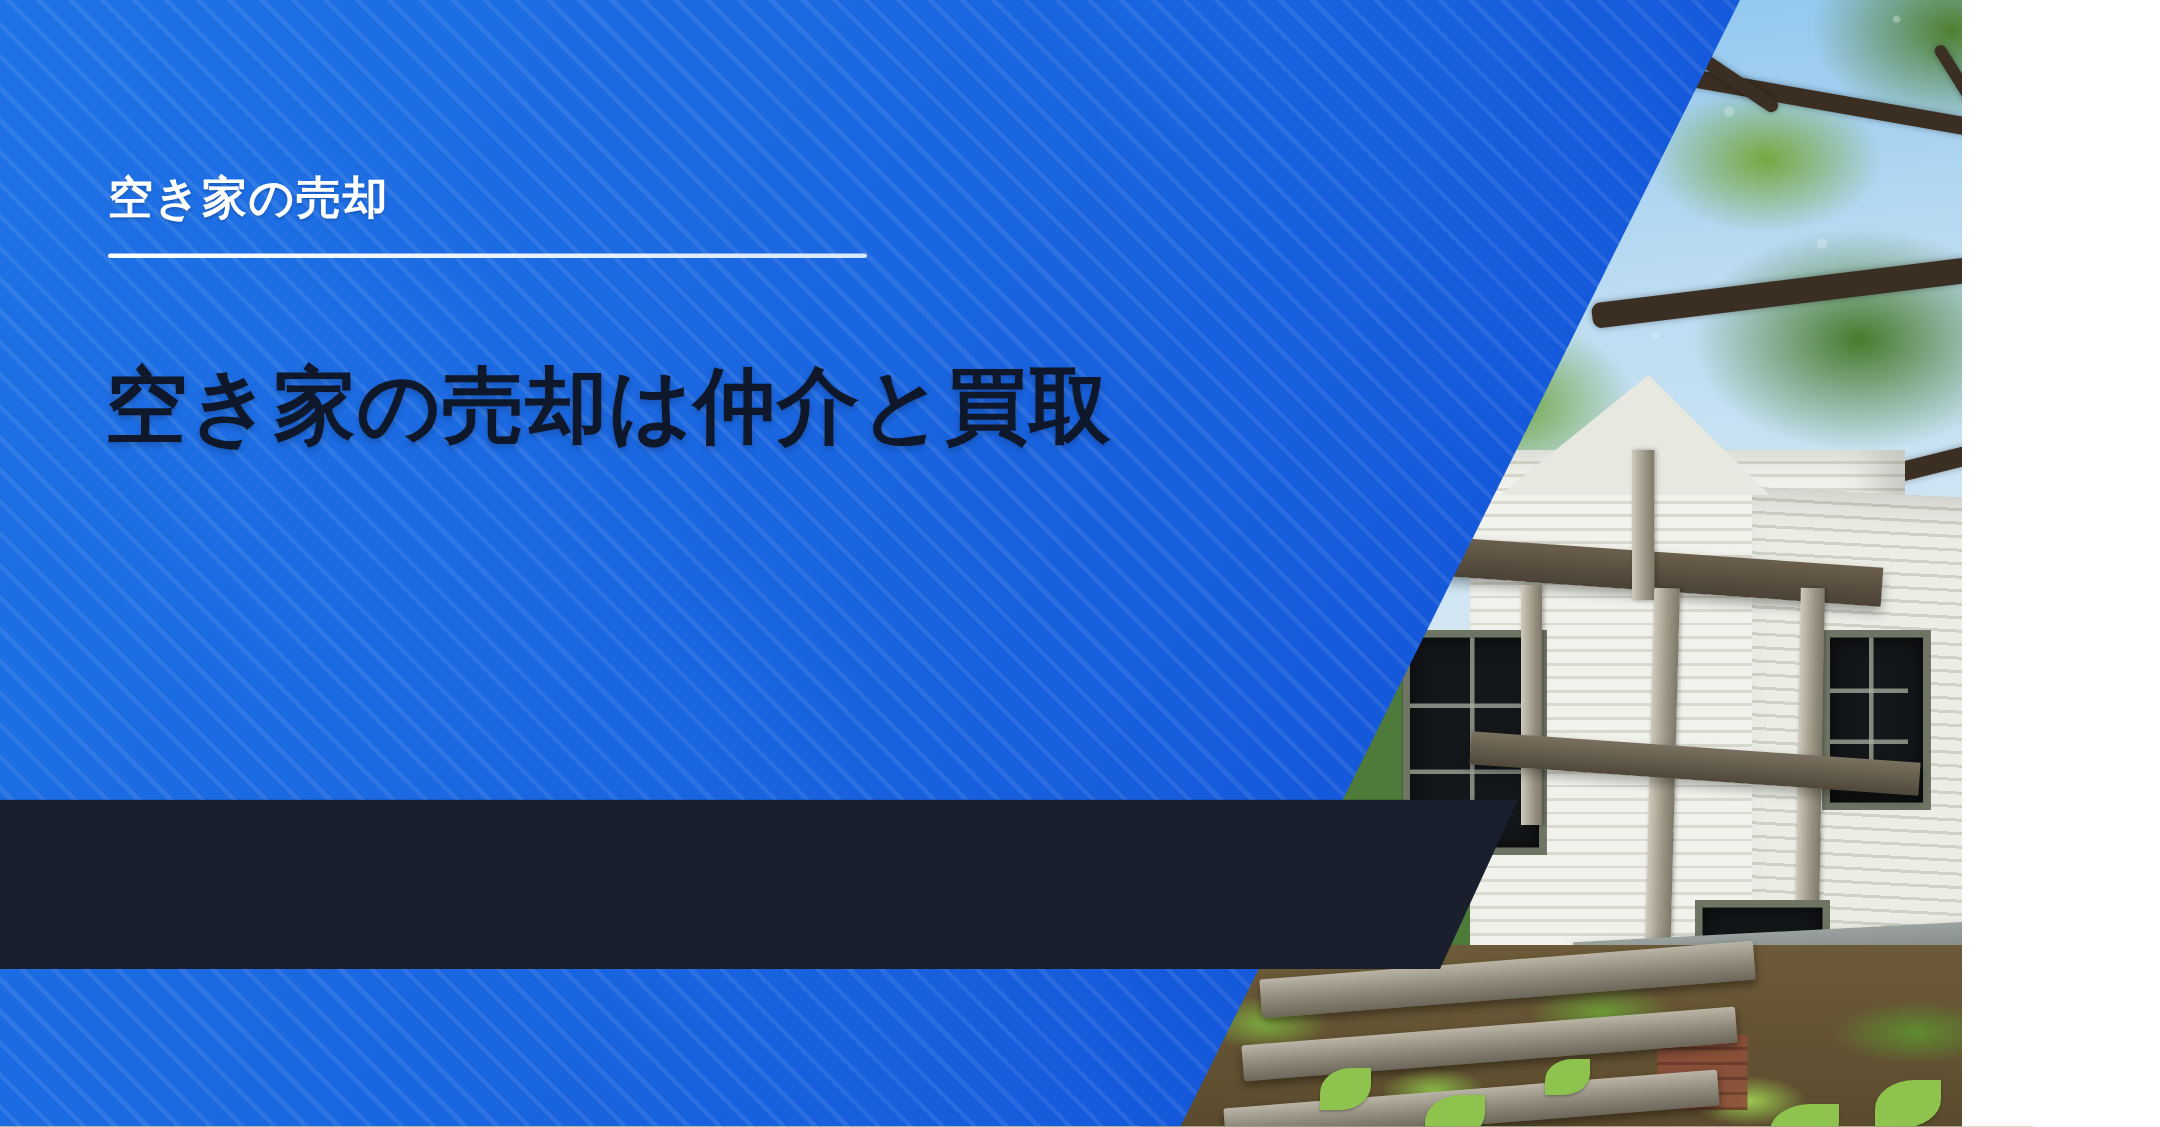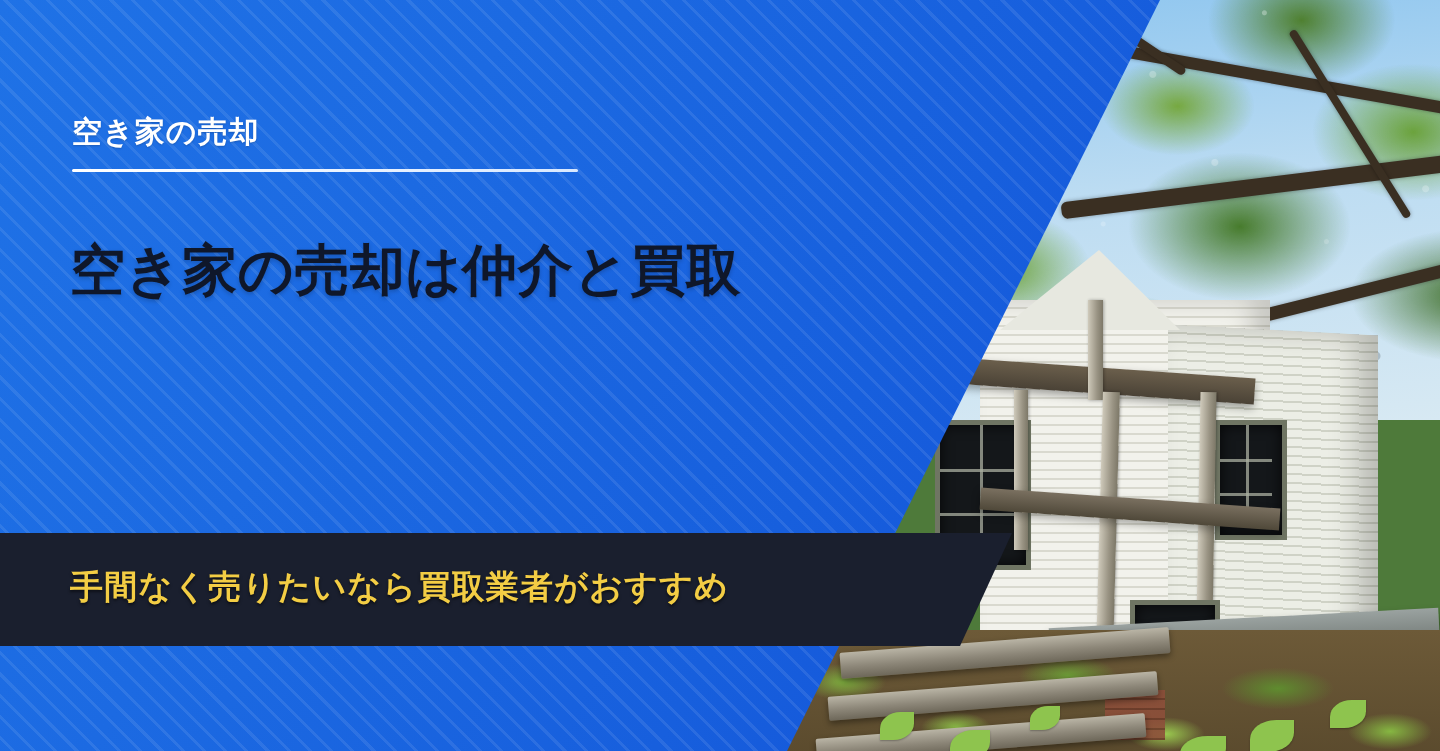--- a/index.html
+++ b/index.html
@@ -3,21 +3,21 @@
 <meta charset="utf-8">
 <title>空き家の売却</title>
 <style>
   html, body {
     margin: 0;
     padding: 0;
     background: #ffffff;
   }
   #hero {
     position: relative;
-    width: 1440px;
+    width: 1308px;
     height: 751px;
     overflow: hidden;
     font-family: "Liberation Sans", "DejaVu Sans", sans-serif;
   }
 
   
   .photo {
     position: absolute;
     inset: 0;
     overflow: hidden;
@@ -325,15 +325,14 @@
   <div class="bluepanel"></div>
 
   <div class="eyebrow">空き家の売却</div>
   <div class="eyebrow-rule"></div>
 
   <div class="headline">
     <span class="hl-line">空き家の売却は仲介と買取</span>
   </div>
 
   <div class="ribbon"></div>
-  <div class="ribbon-text">手間なく売りたいなら買取業者がおすすめ</div>
 
 </div>
 
 </body></html>

